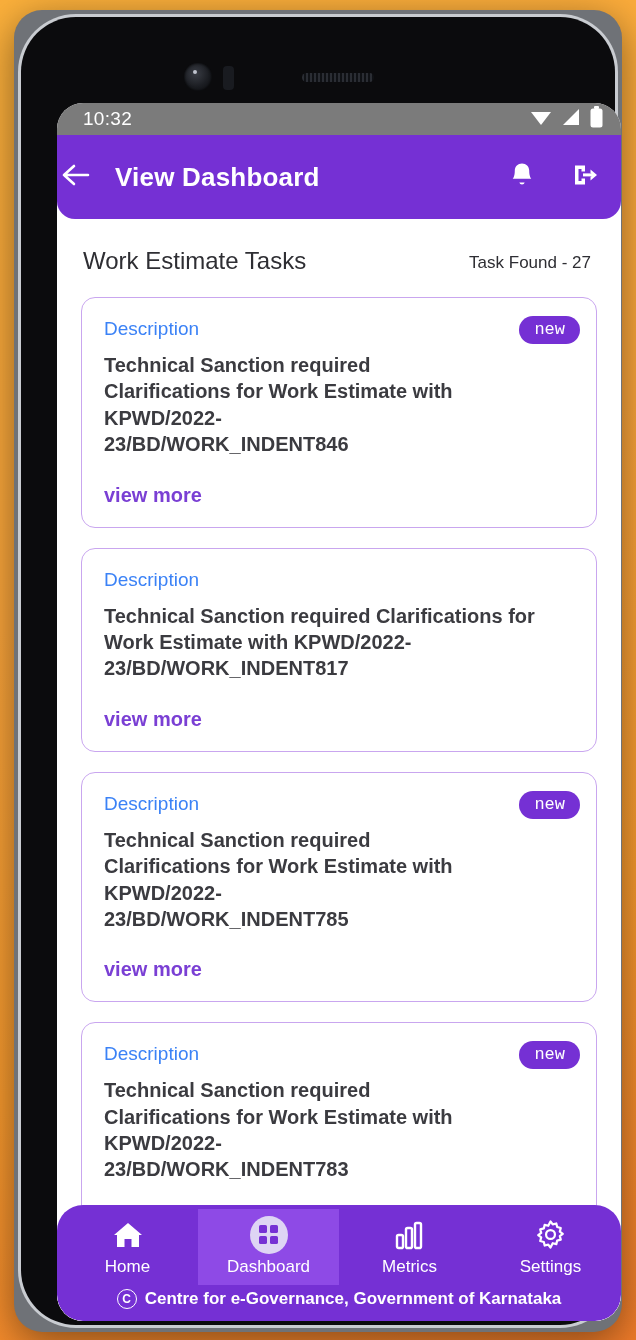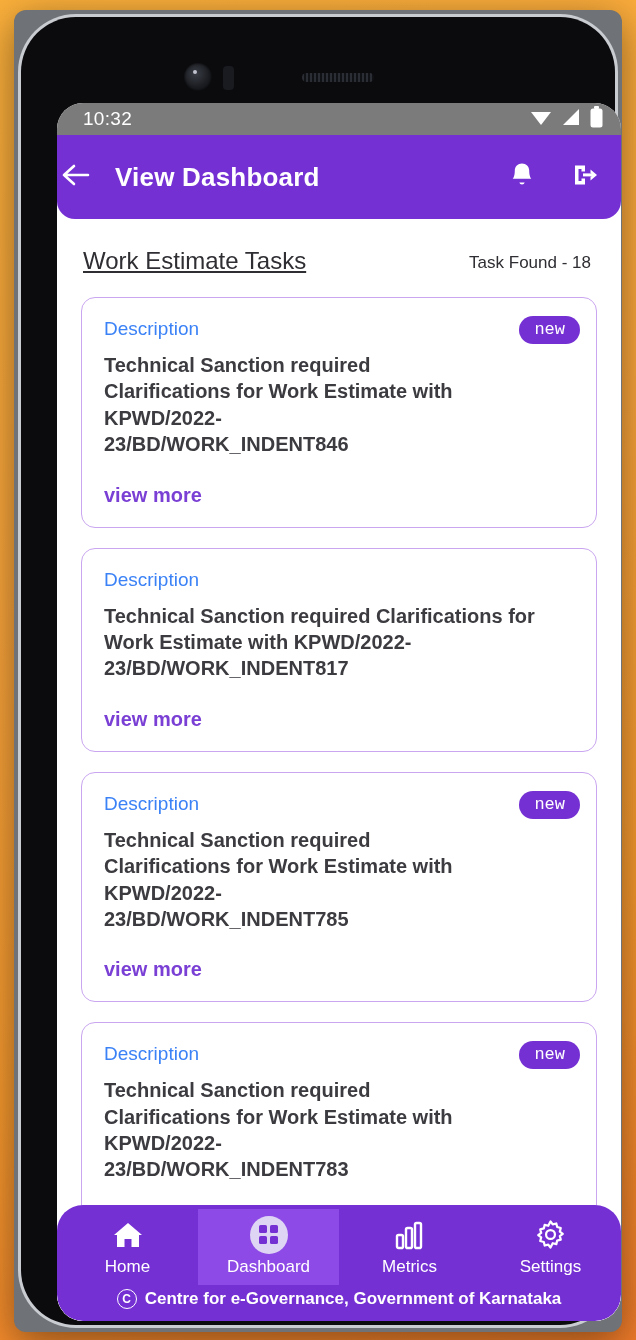--- a/index.html
+++ b/index.html
@@ -12,21 +12,21 @@
     background: linear-gradient(160deg, #fbb03b 0%, #fba53b 40%, #f79a2e 70%, #f07c2a 100%);
     position: relative;
   }
 
   
   .phone-outer {
     position: absolute;
     left: 14px; top: 10px;
     width: 608px; height: 1322px;
     background: #6f7277;
-    border-radius: 12px;
+    border-radius: 28px;
     box-shadow: 0 10px 40px rgba(0,0,0,.45);
   }
   .phone-mid {
     position: absolute;
     left: 4px; top: 4px; right: 4px; bottom: 4px;
     background: #c9ccd1;
     border-radius: 58px;
   }
   .phone-body {
     position: absolute;
@@ -120,21 +120,21 @@
     position: absolute;
     top: 116px; left: 0; right: 0; bottom: 0;
     background: #fff;
     padding: 0 24px;
     overflow: hidden;
   }
   .section-head {
     display: flex; align-items: flex-end; justify-content: space-between;
     padding: 28px 2px 22px 2px;
   }
-  .section-title { font-size: 24px; color: #2e2e33; font-weight: 400; text-decoration: underline; }
+  .section-title { font-size: 24px; color: #2e2e33; font-weight: 400; }
   .task-count { font-size: 17px; color: #2e2e33; padding-bottom: 2px; padding-right: 4px; }
 
   
   .card {
     border: 1.5px solid #c9a6ef;
     border-radius: 14px;
     background: #fff;
     padding: 20px 22px 20px 22px;
     margin-bottom: 20px;
     position: relative;
@@ -278,21 +278,21 @@
                 <path d="M19.5 7.5 L26 13 L19.5 18.5 L19.5 15 L22 13 L19.5 11 Z" fill="#fff"></path>
               </svg>
             </span>
           </div>
         </div>
 
         <div class="content">
 
           <div class="section-head">
             <div class="section-title">Work Estimate Tasks</div>
-            <div class="task-count">Task Found - 18</div>
+            <div class="task-count">Task Found - 27</div>
           </div>
 
           <div class="card">
             <div class="badge-new">new</div>
             <div class="card-label">Description</div>
             <div class="card-desc">Technical Sanction required Clarifications for Work Estimate with KPWD/2022-23/BD/WORK_INDENT846</div>
             <div class="view-more">view more</div>
           </div>
 
           <div class="card">

